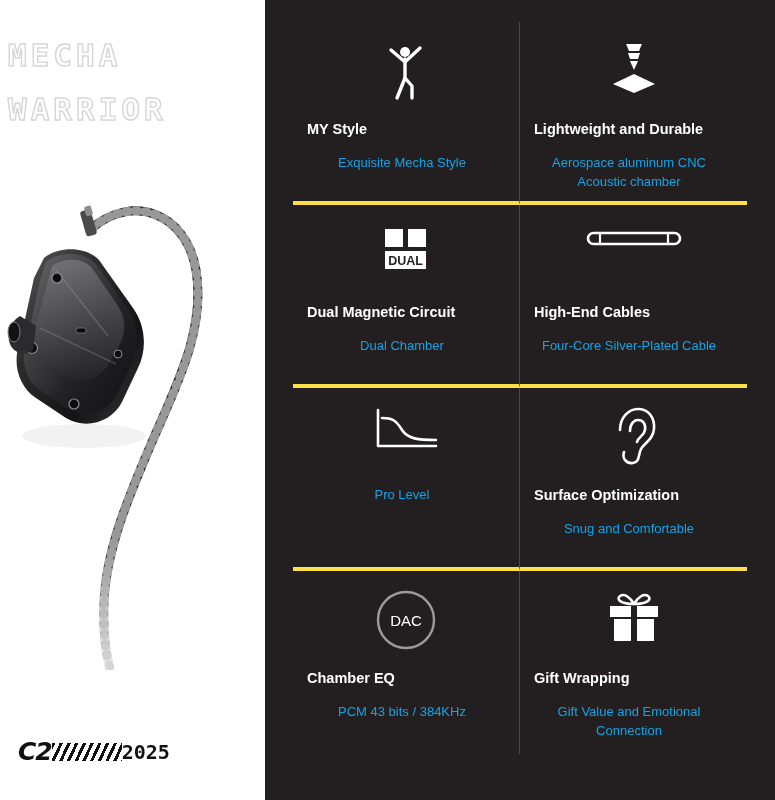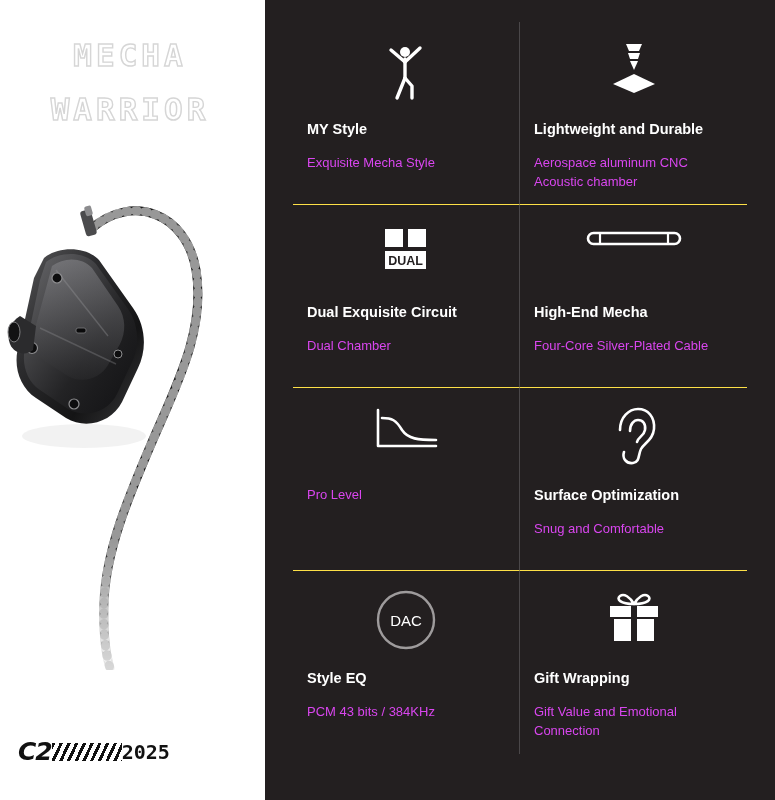--- a/index.html
+++ b/index.html
@@ -27,21 +27,21 @@
     height: 800px;
     background: #ffffff;
     flex: 0 0 260px;
     overflow: hidden;
   }
   .brand-title {
     position: absolute;
     top: 36px;
     left: 8px;
     width: 244px;
-    text-align: center;
+    text-align: left;
     line-height: 1.28;
     font-family: "DejaVu Sans Mono", monospace;
     font-weight: bold;
     font-size: 31px;
     letter-spacing: 4px;
     color: #ffffff;
     -webkit-text-stroke: 1.4px #d6d6d6;
     text-shadow: 0 0 0 #ccc;
   }
   .brand-title .line2 {
@@ -119,45 +119,46 @@
     display: grid;
     grid-template-columns: 1fr 1fr;
     grid-auto-rows: 183px;
   }
   .cell {
     position: relative;
     padding: 18px 14px 0 14px;
     box-sizing: border-box;
   }
   .cell.col-left { border-right: 1px solid #4a4749; }
-  .cell.row-div { border-bottom: 1px solid #fde047; }
+  .cell.row-div { border-bottom: 4px solid #fde047; }
 
   .icon-wrap {
     height: 74px;
     display: flex;
     align-items: flex-start;
     justify-content: center;
     margin-bottom: 6px;
   }
   .icon-wrap svg { display: block; }
 
   .cell-title {
     color: #ffffff;
     font-size: 14.5px;
     font-weight: bold;
     line-height: 1.25;
     margin: 0 0 16px 0;
   }
   .cell-desc {
-    color: #d946ef;
+    color: #0ea5e9;
     font-size: 13px;
     font-weight: normal;
     line-height: 1.45;
     margin: 0;
     max-width: 190px;
+    text-align: center;
   }
 </style>
 </head>
 <body>
 
 <div class="page">
 
   <div class="left-panel">
 
     <div class="brand-title">
@@ -277,33 +278,33 @@
 
       <div class="cell col-left row-div">
         <div class="icon-wrap">
           <svg width="58" height="54" viewBox="0 0 58 54" xmlns="http://www.w3.org/2000/svg">
             <rect x="8" y="6" width="18" height="18" fill="#ffffff"></rect>
             <rect x="31" y="6" width="18" height="18" fill="#ffffff"></rect>
             <rect x="8" y="28" width="41" height="18" fill="#ffffff"></rect>
             <text x="28.5" y="42" text-anchor="middle" font-family="Liberation Sans, sans-serif" font-size="12.5" font-weight="bold" fill="#231f20">DUAL</text>
           </svg>
         </div>
-        <div class="cell-title">Dual Exquisite Circuit</div>
+        <div class="cell-title">Dual Magnetic Circuit</div>
         <div class="cell-desc">Dual Chamber</div>
       </div>
 
       <div class="cell row-div">
         <div class="icon-wrap">
           <svg width="100" height="30" viewBox="0 0 100 30" xmlns="http://www.w3.org/2000/svg" fill="none" stroke="#ffffff" stroke-width="2.6">
             <rect x="4" y="10" width="92" height="11" rx="5.5"></rect>
             <path d="M16 10 L16 21" stroke-width="2.2"></path>
             <path d="M84 10 L84 21" stroke-width="2.2"></path>
           </svg>
         </div>
-        <div class="cell-title">High-End Mecha</div>
+        <div class="cell-title">High-End Cables</div>
         <div class="cell-desc">Four-Core Silver-Plated Cable</div>
       </div>
 
       <div class="cell col-left row-div">
         <div class="icon-wrap">
           <svg width="68" height="48" viewBox="0 0 68 48" xmlns="http://www.w3.org/2000/svg" fill="none" stroke="#ffffff" stroke-width="2.6" stroke-linecap="round" stroke-linejoin="round">
             <path d="M6 4 L6 40 L64 40"></path>
             <path d="M10 12 C 20 12, 24 14, 30 24 C 36 33, 46 34, 64 34"></path>
           </svg>
         </div>
@@ -321,21 +322,21 @@
         <div class="cell-desc">Snug and Comfortable</div>
       </div>
 
       <div class="cell col-left">
         <div class="icon-wrap">
           <svg width="62" height="62" viewBox="0 0 62 62" xmlns="http://www.w3.org/2000/svg">
             <circle cx="31" cy="31" r="28" fill="none" stroke="#9e9b9c" stroke-width="2.4"></circle>
             <text x="31" y="37" text-anchor="middle" font-family="Liberation Sans, sans-serif" font-size="15" fill="#ffffff">DAC</text>
           </svg>
         </div>
-        <div class="cell-title">Style EQ</div>
+        <div class="cell-title">Chamber EQ</div>
         <div class="cell-desc">PCM 43 bits / 384KHz</div>
       </div>
 
       <div class="cell">
         <div class="icon-wrap">
           <svg width="58" height="56" viewBox="0 0 58 56" xmlns="http://www.w3.org/2000/svg">
             <g fill="none" stroke="#ffffff" stroke-width="2.6" stroke-linecap="round">
               <path d="M29 15 C 25 8, 19 4, 15 7 C 11 10, 15 15, 29 15"></path>
               <path d="M29 15 C 33 8, 39 4, 43 7 C 47 10, 43 15, 29 15"></path>
             </g>

